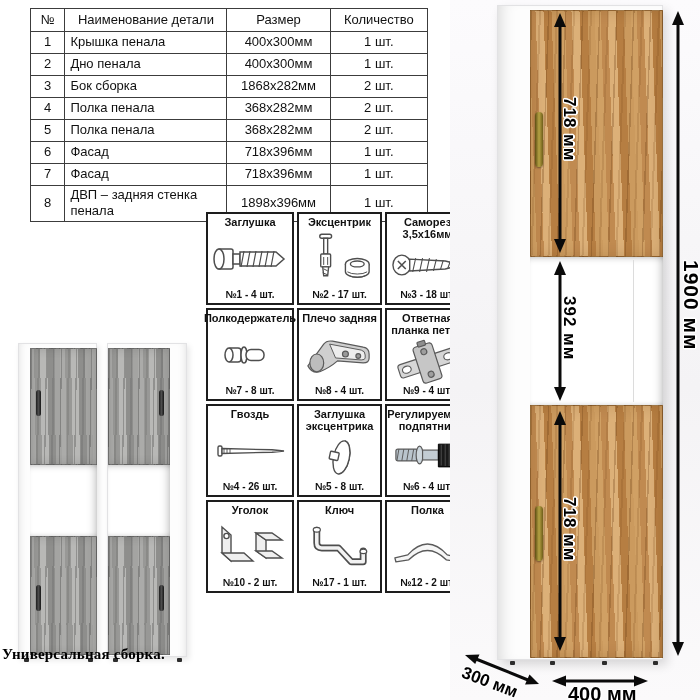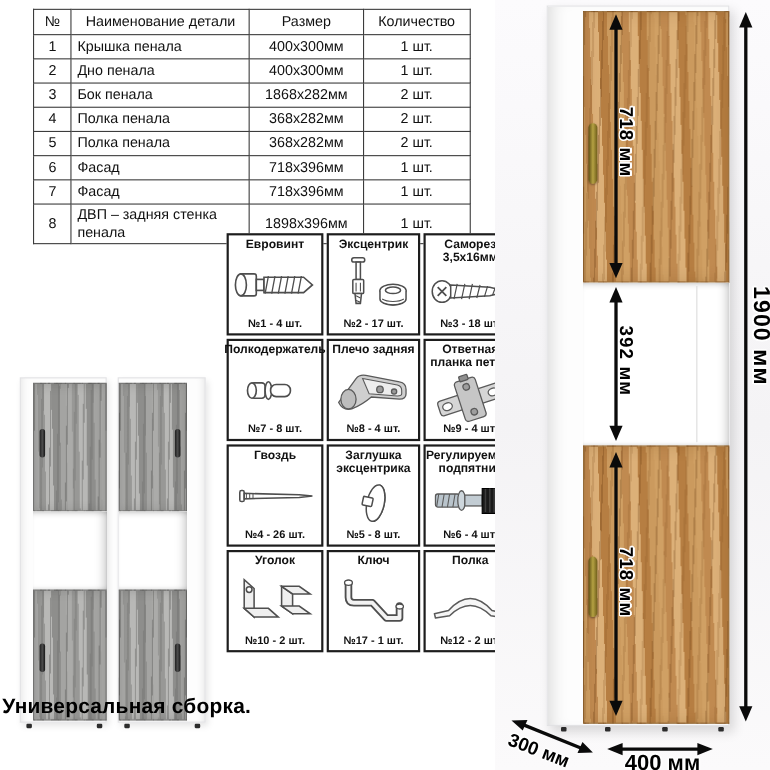--- a/index.html
+++ b/index.html
@@ -81,22 +81,23 @@
     background:linear-gradient(90deg,#1e1e1e,#4c4c4c,#161616);
   }
   .handle-gold{
     position:absolute;width:8px;border-radius:4px;
     background:linear-gradient(90deg,#5d4d13,#b5a243,#6f5d1a);
     box-shadow:0 1px 2px rgba(0,0,0,0.4);
   }
   .foot-dot{position:absolute;width:5px;height:4px;background:#2c2c2c;border-radius:1px;}
 
   .caption{
-    position:absolute;left:2px;top:632px;font-size:19px;font-weight:bold;color:#000;
+    position:absolute;left:2px;top:646px;font-size:15px;font-weight:bold;color:#000;
     letter-spacing:0.2px;
+    font-family:Liberation Serif, serif;
   }
 
   
   .right-fig{position:absolute;left:450px;top:0;width:250px;height:700px;
     background:linear-gradient(180deg,#fcfbfd 0%,#f4f3f5 55%,#fbfafb 100%);}
   .dim-svg{position:absolute;left:0;top:0;pointer-events:none;}
   .vlabel{
     position:absolute;writing-mode:vertical-rl;font-weight:bold;color:#000;
     font-size:17px;letter-spacing:1px;white-space:nowrap;
     text-shadow:-1.5px 0 0 #fff,1.5px 0 0 #fff,0 -1.5px 0 #fff,0 1.5px 0 #fff,
@@ -127,21 +128,21 @@
       <td class="c">1 шт.</td>
     </tr>
     <tr>
       <td class="c">2</td>
       <td class="l">Дно пенала</td>
       <td class="c">400х300мм</td>
       <td class="c">1 шт.</td>
     </tr>
     <tr>
       <td class="c">3</td>
-      <td class="l">Бок пенала</td>
+      <td class="l">Бок сборка</td>
       <td class="c">1868х282мм</td>
       <td class="c">2 шт.</td>
     </tr>
     <tr>
       <td class="c">4</td>
       <td class="l">Полка пенала</td>
       <td class="c">368х282мм</td>
       <td class="c">2 шт.</td>
     </tr>
     <tr>
@@ -167,21 +168,21 @@
       <td class="l">ДВП – задняя стенка пенала</td>
       <td class="c">1898х396мм</td>
       <td class="c">1 шт.</td>
     </tr>
   </tbody>
     </table>
 
   <div class="hw-grid">
 
     <div class="hw-cell">
-      <div class="hw-title">Евровинт</div>
+      <div class="hw-title">Заглушка</div>
       <div class="hw-art">
         <svg width="80" height="42" viewBox="0 0 80 42">
           <g fill="#ffffff" stroke="#4e4e4e" stroke-width="1.5">
             <rect x="8" y="11" width="15" height="20" rx="2"></rect>
             <ellipse cx="9" cy="21" rx="5" ry="10"></ellipse>
             <rect x="23" y="16" width="7" height="10"></rect>
             <path d="M30,14 h36 l8,7 -8,7 h-36 z"></path>
           </g>
           <path d="M34,13 l-3,16 M40,13 l-3,16 M46,13 l-3,16 M52,13 l-3,16 M58,13 l-3,16 M64,13 l-3,16" stroke="#4e4e4e" stroke-width="1.2" fill="none"></path>
         </svg>

